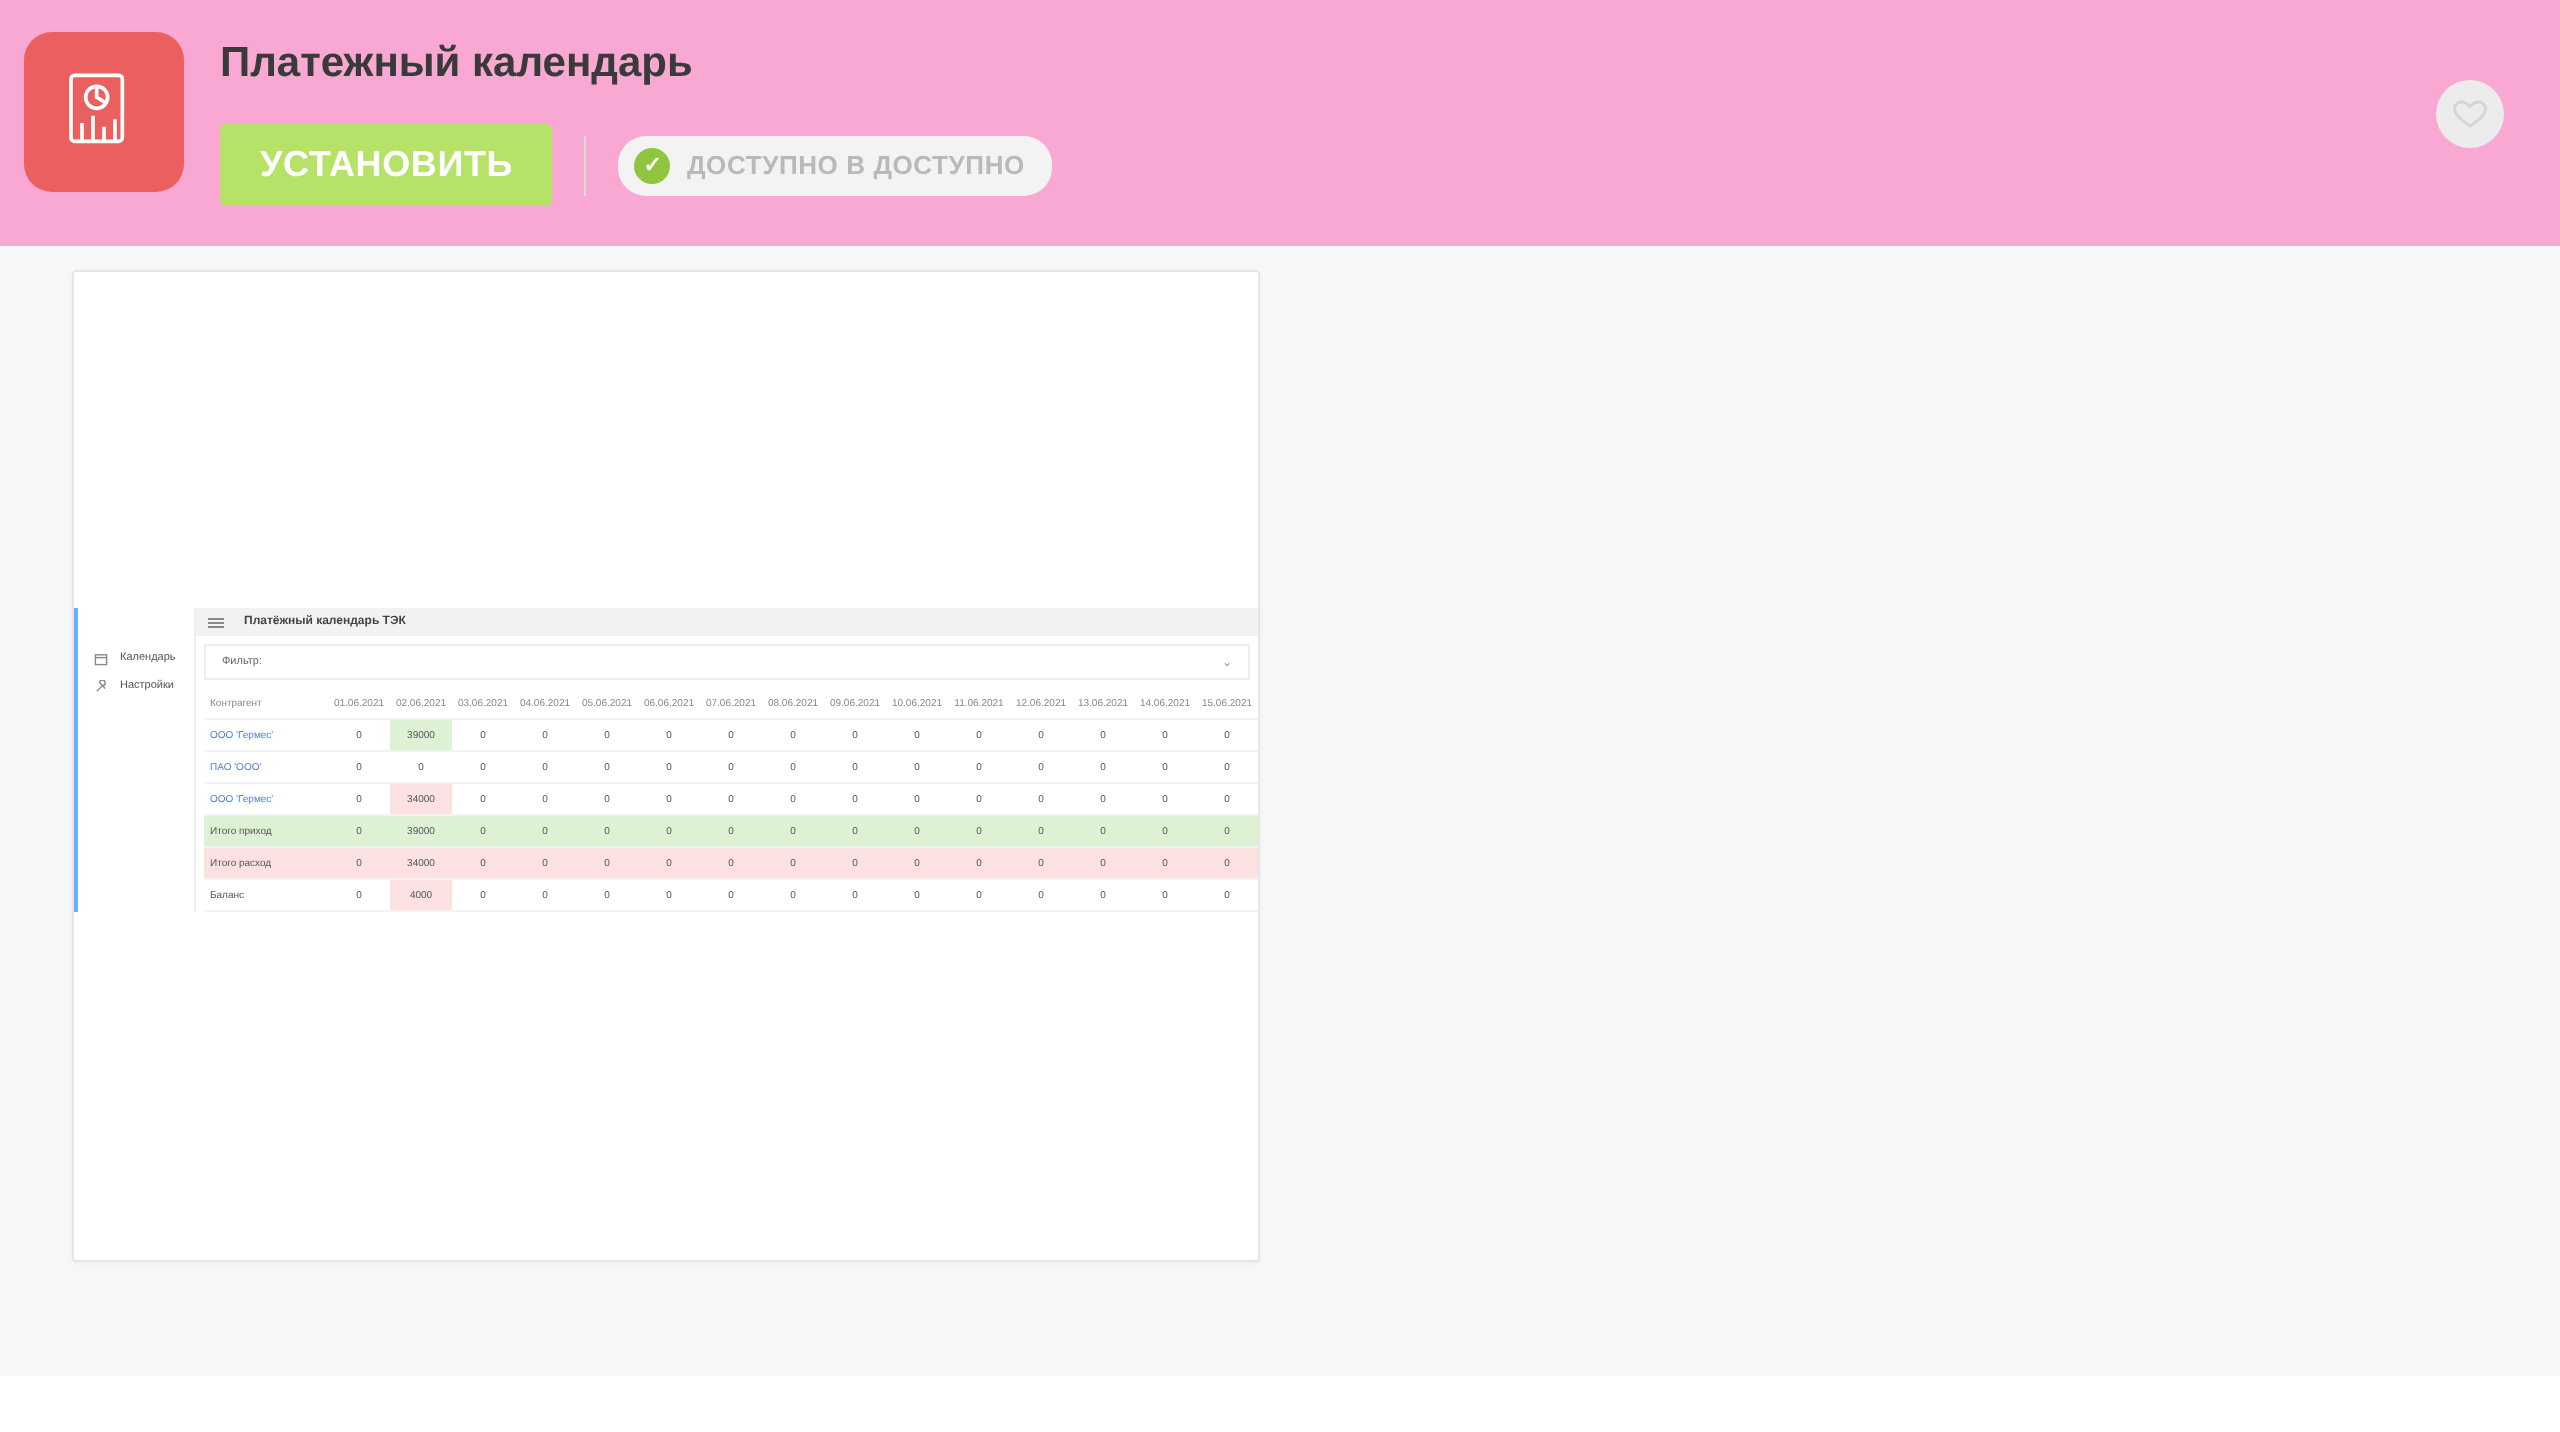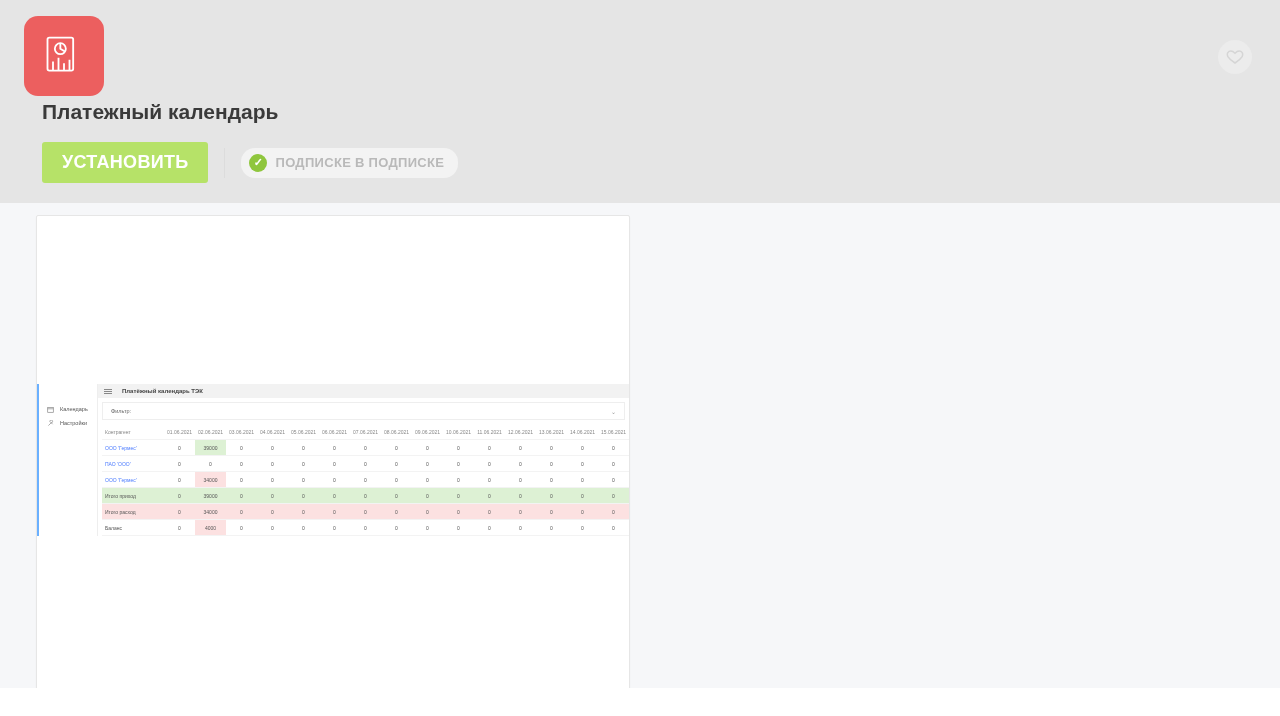--- a/index.html
+++ b/index.html
@@ -6,24 +6,23 @@
   body {
     font-family: -apple-system, BlinkMacSystemFont, "Segoe UI", Arial, sans-serif;
     background: #fff;
     width: 1280px;
     height: 716px;
     overflow: hidden;
   }
   .header {
     display: flex;
     align-items: flex-start;
-    padding: 16px 24px 20px 24px;
-    background: #e5e5e5;
+    padding: 16px 24px 20px 12px;
+    background: #f9a8d4;
     position: relative;
-    flex-direction: column;
   }
   .app-icon {
     width: 80px;
     height: 80px;
     border-radius: 14px;
     background: #ec5f5f;
     display: flex;
     align-items: center;
     justify-content: center;
     flex-shrink: 0;
@@ -206,21 +205,21 @@
       <path d="M12 30 L12 40 M18 26 L18 40 M24 32 L24 40 M30 28 L30 40"></path>
     </svg>
   </div>
   <div class="header-content">
     <h1 class="app-title">Платежный календарь</h1>
     <div class="actions-row">
       <button class="install-btn">УСТАНОВИТЬ</button>
       <div class="vdiv"></div>
       <span class="avail-badge">
         <span class="check">✓</span>
-        <span>ПОДПИСКЕ В ПОДПИСКЕ</span>
+        <span>ДОСТУПНО В ДОСТУПНО</span>
       </span>
     </div>
   </div>
   <div class="fav-btn">
     <svg viewBox="0 0 24 24" fill="none" stroke="#d5d5d5" stroke-width="2">
       <path d="M12 20s-7-4.35-9.5-8.5C.5 7 3 4 6.5 4 8.5 4 10 5 12 7c2-2 3.5-3 5.5-3C21 4 23.5 7 21.5 11.5 19 15.65 12 20 12 20z"></path>
     </svg>
   </div>
 </div>
 

